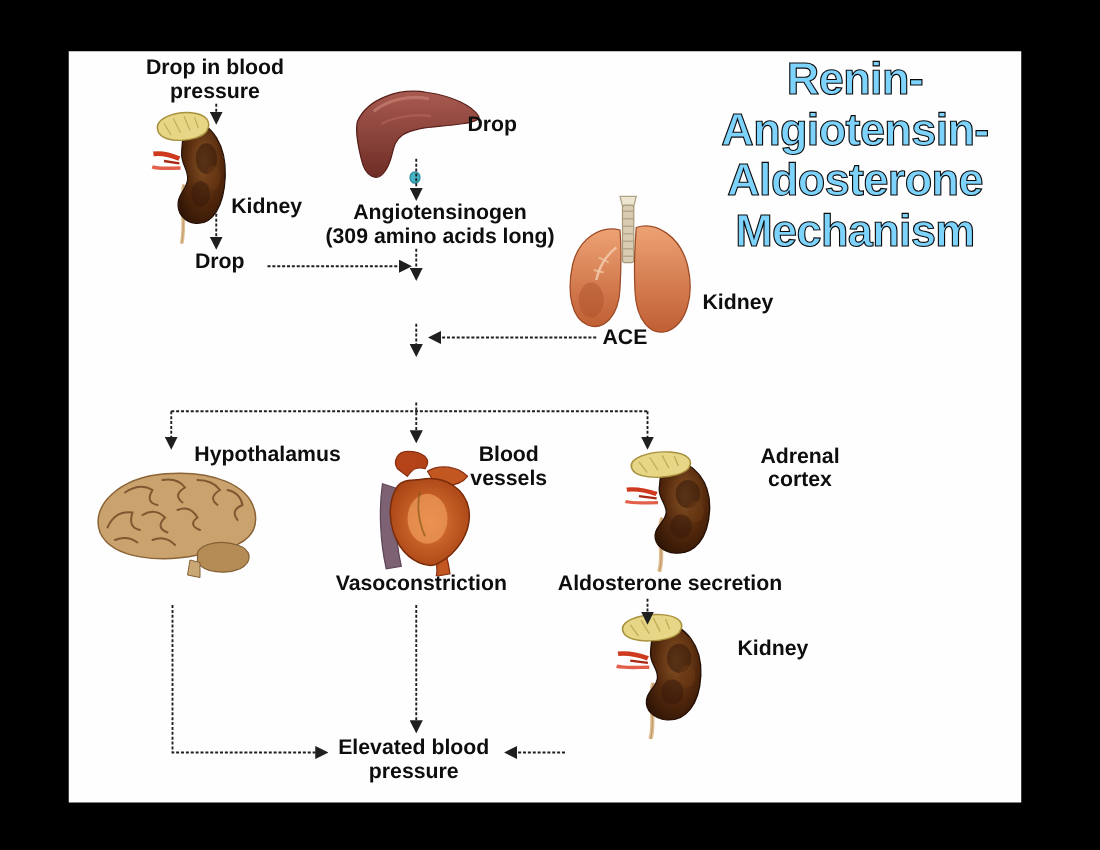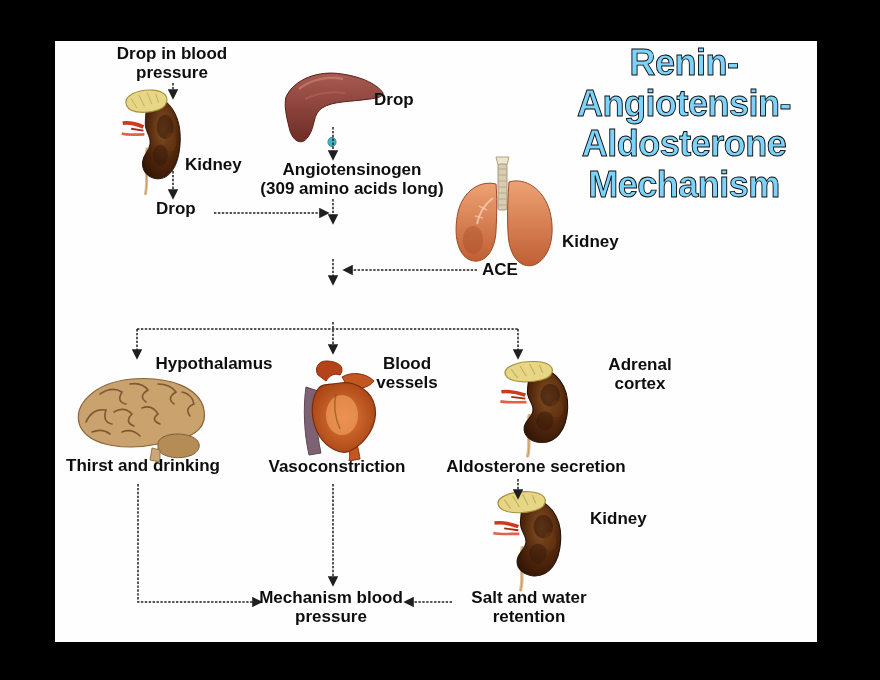--- a/index.html
+++ b/index.html
@@ -156,26 +156,23 @@
   <div class="lbl" style="left:374px;top:90px">Drop</div>
   <div class="lbl c" style="left:352px;top:160px">Angiotensinogen
 (309 amino acids long)</div>
   <div class="lbl" style="left:482px;top:260px">ACE</div>
   <div class="lbl" style="left:562px;top:232px">Kidney</div>
   <div class="lbl c" style="left:214px;top:354px">Hypothalamus</div>
   <div class="lbl c" style="left:407px;top:354px">Blood
 vessels</div>
   <div class="lbl c" style="left:640px;top:355px">Adrenal
 cortex</div>
-  <div class="lbl c" style="left:143px;top:456px">Thirst and drinking</div>
   <div class="lbl c" style="left:337px;top:457px">Vasoconstriction</div>
   <div class="lbl c" style="left:536px;top:457px">Aldosterone secretion</div>
   <div class="lbl" style="left:590px;top:509px">Kidney</div>
-  <div class="lbl c" style="left:331px;top:588px">Mechanism blood
+  <div class="lbl c" style="left:331px;top:588px">Elevated blood
 pressure</div>
-  <div class="lbl c" style="left:529px;top:588px">Salt and water
-retention</div>
 
   <div class="title">Renin-
 Angiotensin-
 Aldosterone
 Mechanism</div>
 </div>
 
 </body></html>

